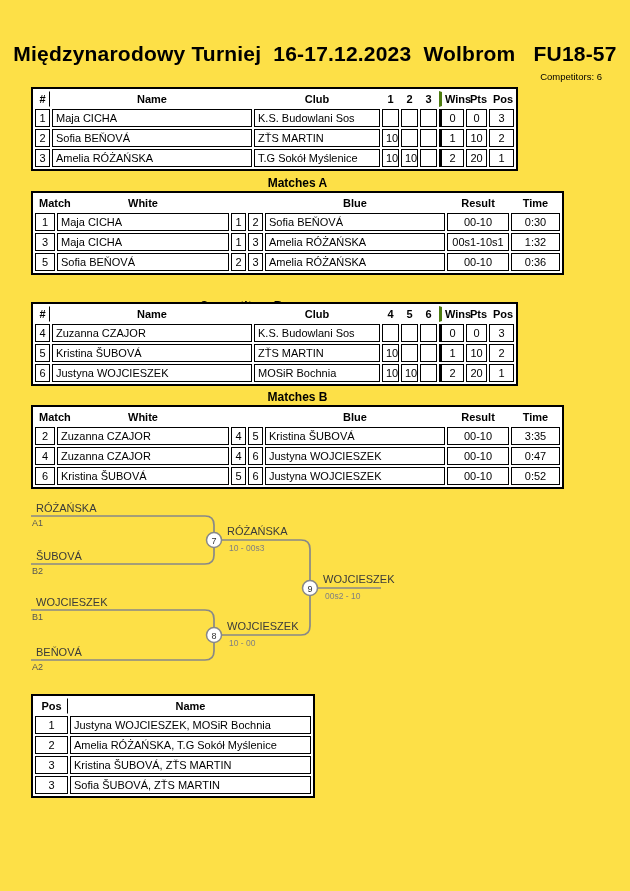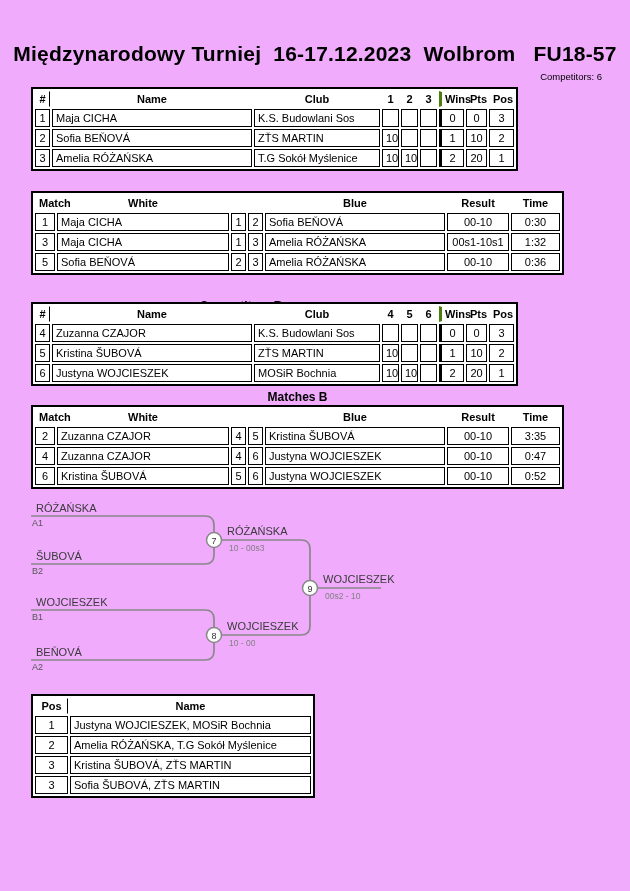--- a/index.html
+++ b/index.html
@@ -1,17 +1,17 @@
 <!DOCTYPE html>
 <html><head>
 <meta charset="utf-8">
 <style>
   html,body{margin:0;padding:0;background:#fff;}
   body{font-family:"Liberation Sans","DejaVu Sans",sans-serif;color:#000;}
-  #page{position:relative;width:630px;height:891px;background:#f0abfc;overflow:hidden;text-decoration:underline;}
+  #page{position:relative;width:630px;height:891px;background:#fde047;overflow:hidden;text-decoration:underline;}
 
   .title{position:absolute;top:42px;left:0;width:630px;text-align:center;
          font-size:21px;font-weight:bold;white-space:pre;letter-spacing:.2px;}
   .note{position:absolute;top:71px;right:28px;font-size:9.5px;}
 
   .sec-heading{position:absolute;font-size:12px;font-weight:bold;text-align:center;}
   #heading-comp-a{top:72px;left:31px;width:420px;}
   #heading-matches-a{top:176px;left:31px;width:533px;}
   #heading-comp-b{top:287px;left:31px;width:420px;margin-top:12px;}
   #heading-matches-b{top:390px;left:31px;width:533px;}
@@ -104,20 +104,21 @@
         <td class="c">10</td>
         <td class="c">10</td>
         <td class="c"></td>
         <td class="c thick">2</td>
         <td class="c">20</td>
         <td class="c">1</td>
       </tr>
     </tbody>
   </table>
 
+  <div class="sec-heading" id="heading-matches-a">Matches A</div>
   <table class="tbl" id="table-matches-a">
     <colgroup>
       <col style="width:20px">
         <col style="width:172px">
         <col style="width:15px">
         <col style="width:15px">
       <col style="width:180px">
         <col style="width:62px">
         <col style="width:49px">
     </colgroup>

